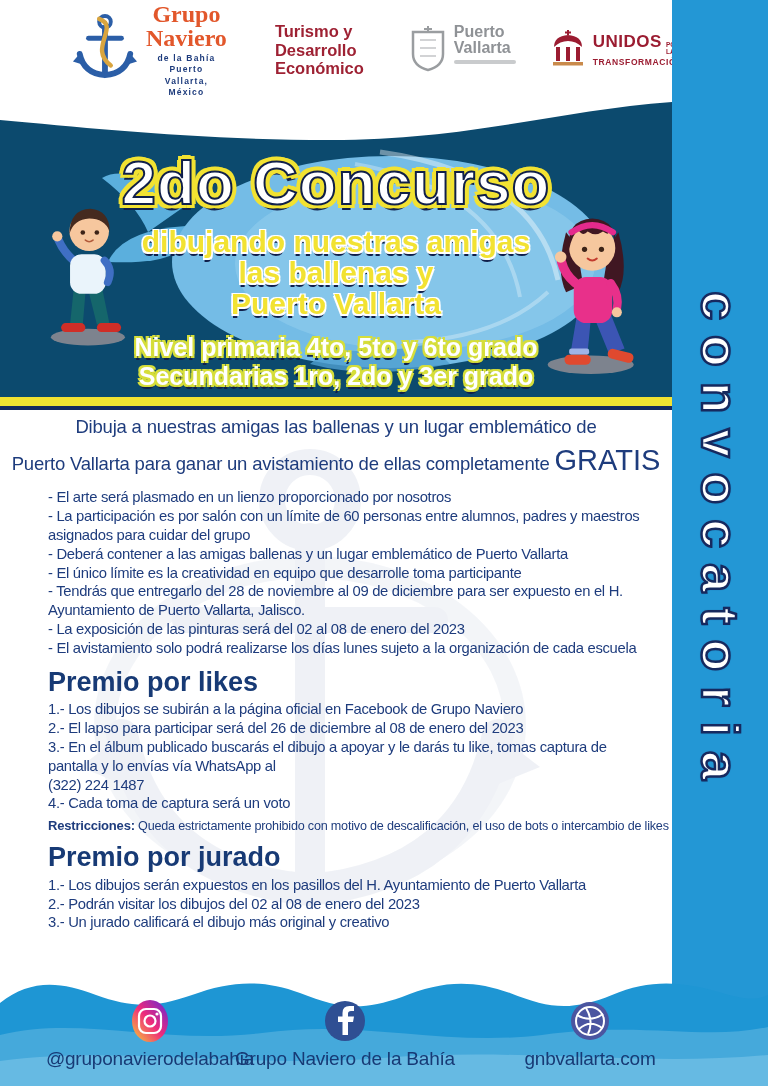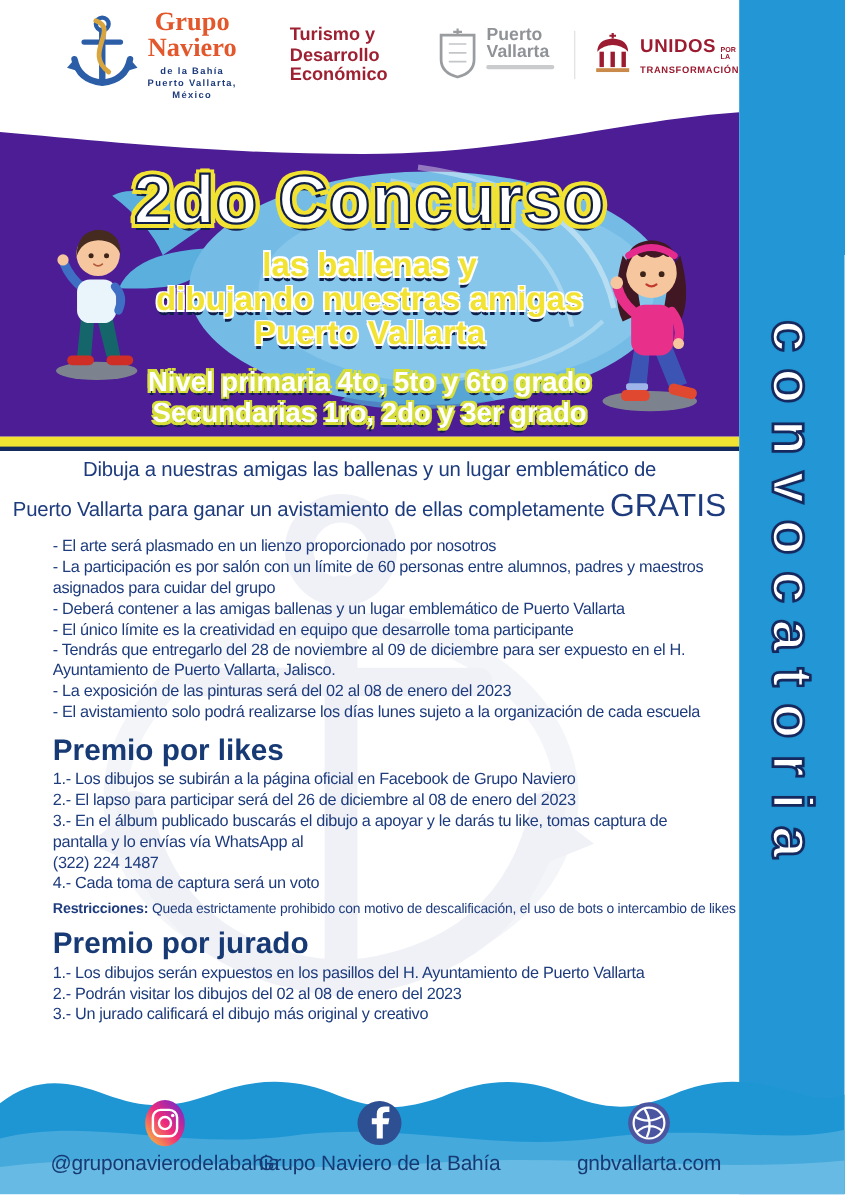--- a/index.html
+++ b/index.html
@@ -1,38 +1,38 @@
 <!DOCTYPE html>
 <html><head>
 <meta charset="utf-8">
 <style>
   html,body{margin:0;padding:0;background:#fff;}
   .stage{position:relative;width:768px;height:1086px;overflow:hidden;background:#ffffff;
          font-family:"Liberation Sans", sans-serif;}
   
   .topbar{position:absolute;left:0;top:0;width:672px;height:100px;background:#fff;z-index:2;
-          display:flex;align-items:center;padding:0;box-sizing:border-box;}
+          display:flex;align-items:center;padding:12px;box-sizing:border-box;}
   .logo-anchor{margin-left:58px;flex:0 0 auto;}
   .gn-text{margin-left:8px;text-align:center;}
   .gn-name{font-family:"Liberation Serif", serif;color:#e2572b;font-size:24px;font-weight:bold;line-height:1;}
   .gn-sub{color:#1e3c7d;font-size:8.5px;font-weight:bold;letter-spacing:1.2px;margin-top:3px;line-height:1.3;}
   .turismo{margin-left:48px;color:#9e2133;font-weight:bold;font-size:16.5px;line-height:1.12;}
   .pv-group{margin-left:44px;display:flex;}
   .pv-text{margin-left:6px;}
   .pv-name{color:#8f9296;font-weight:bold;font-size:16px;line-height:1.02;}
   .pv-caption{width:62px;height:4px;background:#c9cbcd;border-radius:2px;margin-top:3px;}
   .hdr-divider{width:1px;height:44px;background:#dcdcdc;margin:0 16px 0 18px;}
   .unidos{display:flex;align-items:center;}
   .unidos-text{margin-left:7px;}
   .unidos-row{display:flex;align-items:baseline;}
   .unidos-main{color:#9b1c31;font-weight:bold;font-size:17px;letter-spacing:.5px;line-height:1;}
   .unidos-small{color:#9b1c31;font-weight:bold;font-size:6.5px;margin-left:4px;}
   .unidos-bottom{color:#9b1c31;font-weight:bold;font-size:8.5px;letter-spacing:.6px;margin-top:2px;}
   
-  .banner{position:absolute;left:0;top:100px;width:672px;height:297px;background:#4c1d95;z-index:1;overflow:hidden;}
+  .banner{position:absolute;left:0;top:100px;width:672px;height:297px;background:#0c4a6e;z-index:1;overflow:hidden;}
   .banner-wave{position:absolute;left:0;top:0;width:672px;height:40px;}
   .whale{position:absolute;left:70px;top:12px;}
   .kid{position:absolute;}
   .boy{left:38px;top:98px;}
   .girl{left:543px;top:100px;}
   .title-line{position:absolute;left:0;top:52px;width:672px;text-align:center;
       font-size:62px;font-weight:bold;color:#ffffff;letter-spacing:1px;line-height:1;
       -webkit-text-stroke:2px #101f4a;
       text-shadow:-4px -4px 0 #f2e232,4px -4px 0 #f2e232,-4px 4px 0 #f2e232,4px 4px 0 #f2e232,
                   -5px 0 0 #f2e232,5px 0 0 #f2e232,0 -5px 0 #f2e232,0 6px 0 #101f4a;}
@@ -192,22 +192,22 @@
       <circle cx="64" cy="62" r="30" fill="#f6c79e"></circle>
       <path d="M34,64 Q30,26 64,24 Q98,26 94,64 Q94,42 84,37 Q88,48 78,41 Q68,48 58,41 Q52,48 46,39 Q38,45 34,64 Z" fill="#401722"></path>
       <path d="M37,42 Q64,23 91,42" stroke="#e42a8d" stroke-width="8" fill="none" stroke-linecap="round"></path>
       <circle cx="54" cy="64" r="3.4" fill="#3d2418"></circle>
       <circle cx="76" cy="64" r="3.4" fill="#3d2418"></circle>
       <path d="M58,76 Q64,81 70,76" stroke="#c23b2e" stroke-width="2.5" fill="none" stroke-linecap="round"></path>
     </svg>
 
     <div class="title-line">2do Concurso</div>
     <div class="subtitle">
+      <div>dibujando nuestras amigas</div>
       <div>las ballenas y</div>
-      <div>dibujando nuestras amigas</div>
       <div>Puerto Vallarta</div>
     </div>
     <div class="grades">
       <div>Nivel primaria 4to, 5to y 6to grado</div>
       <div>Secundarias 1ro, 2do y 3er grado</div>
     </div>
   </div>
 
   <div class="divider"></div>
 

